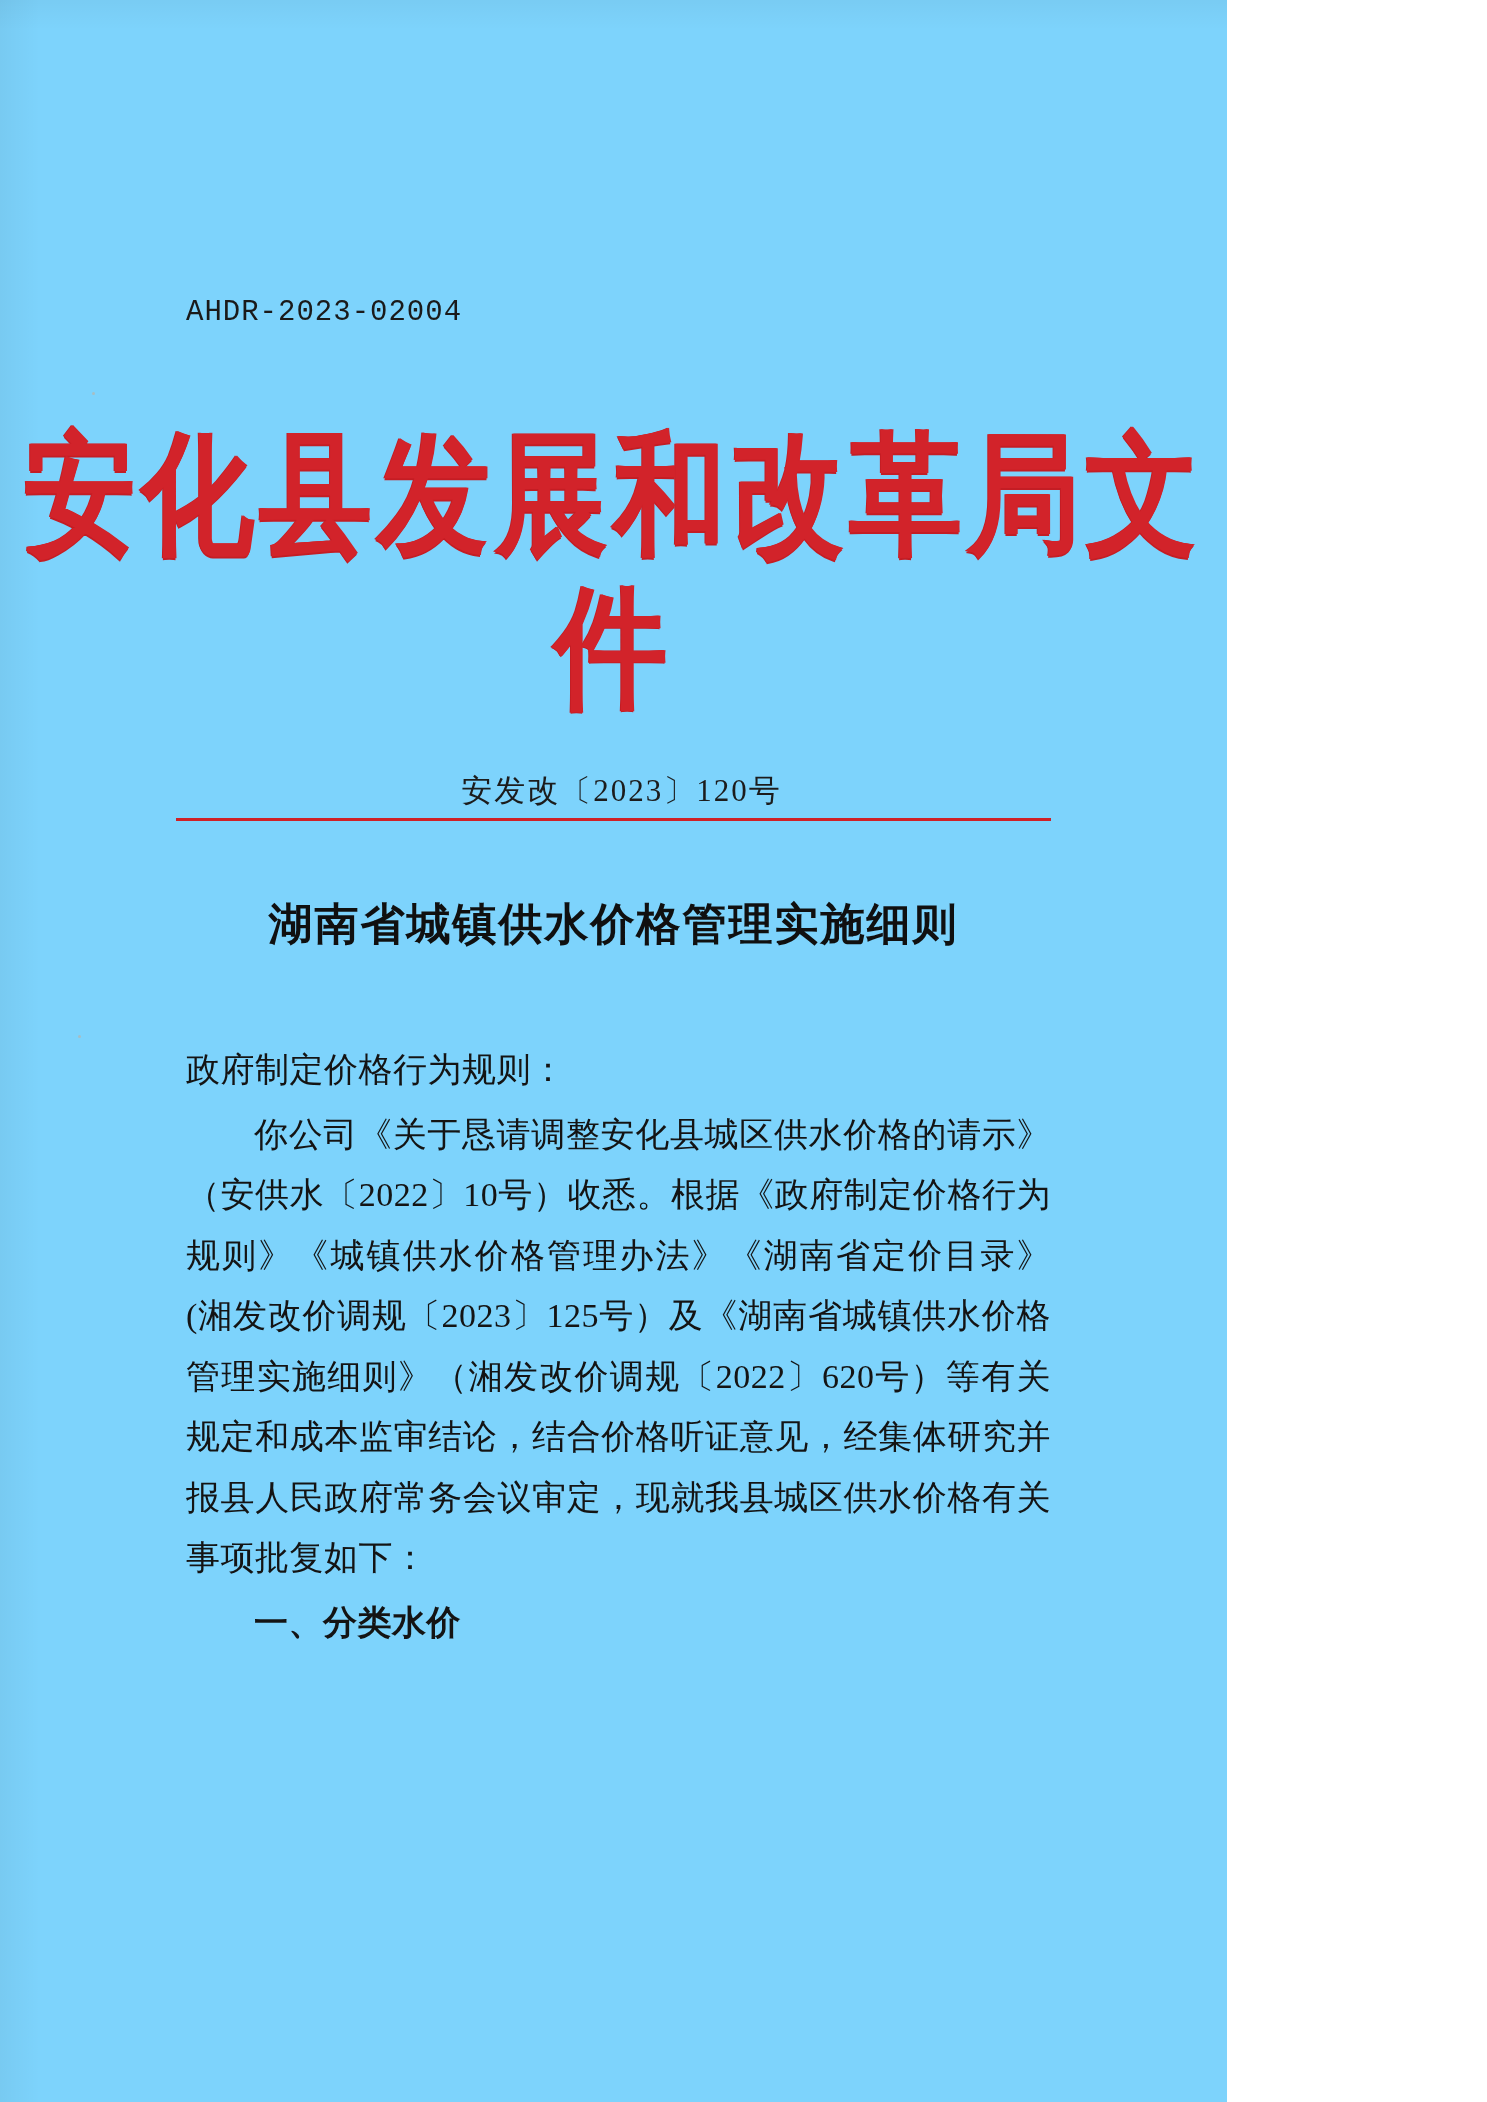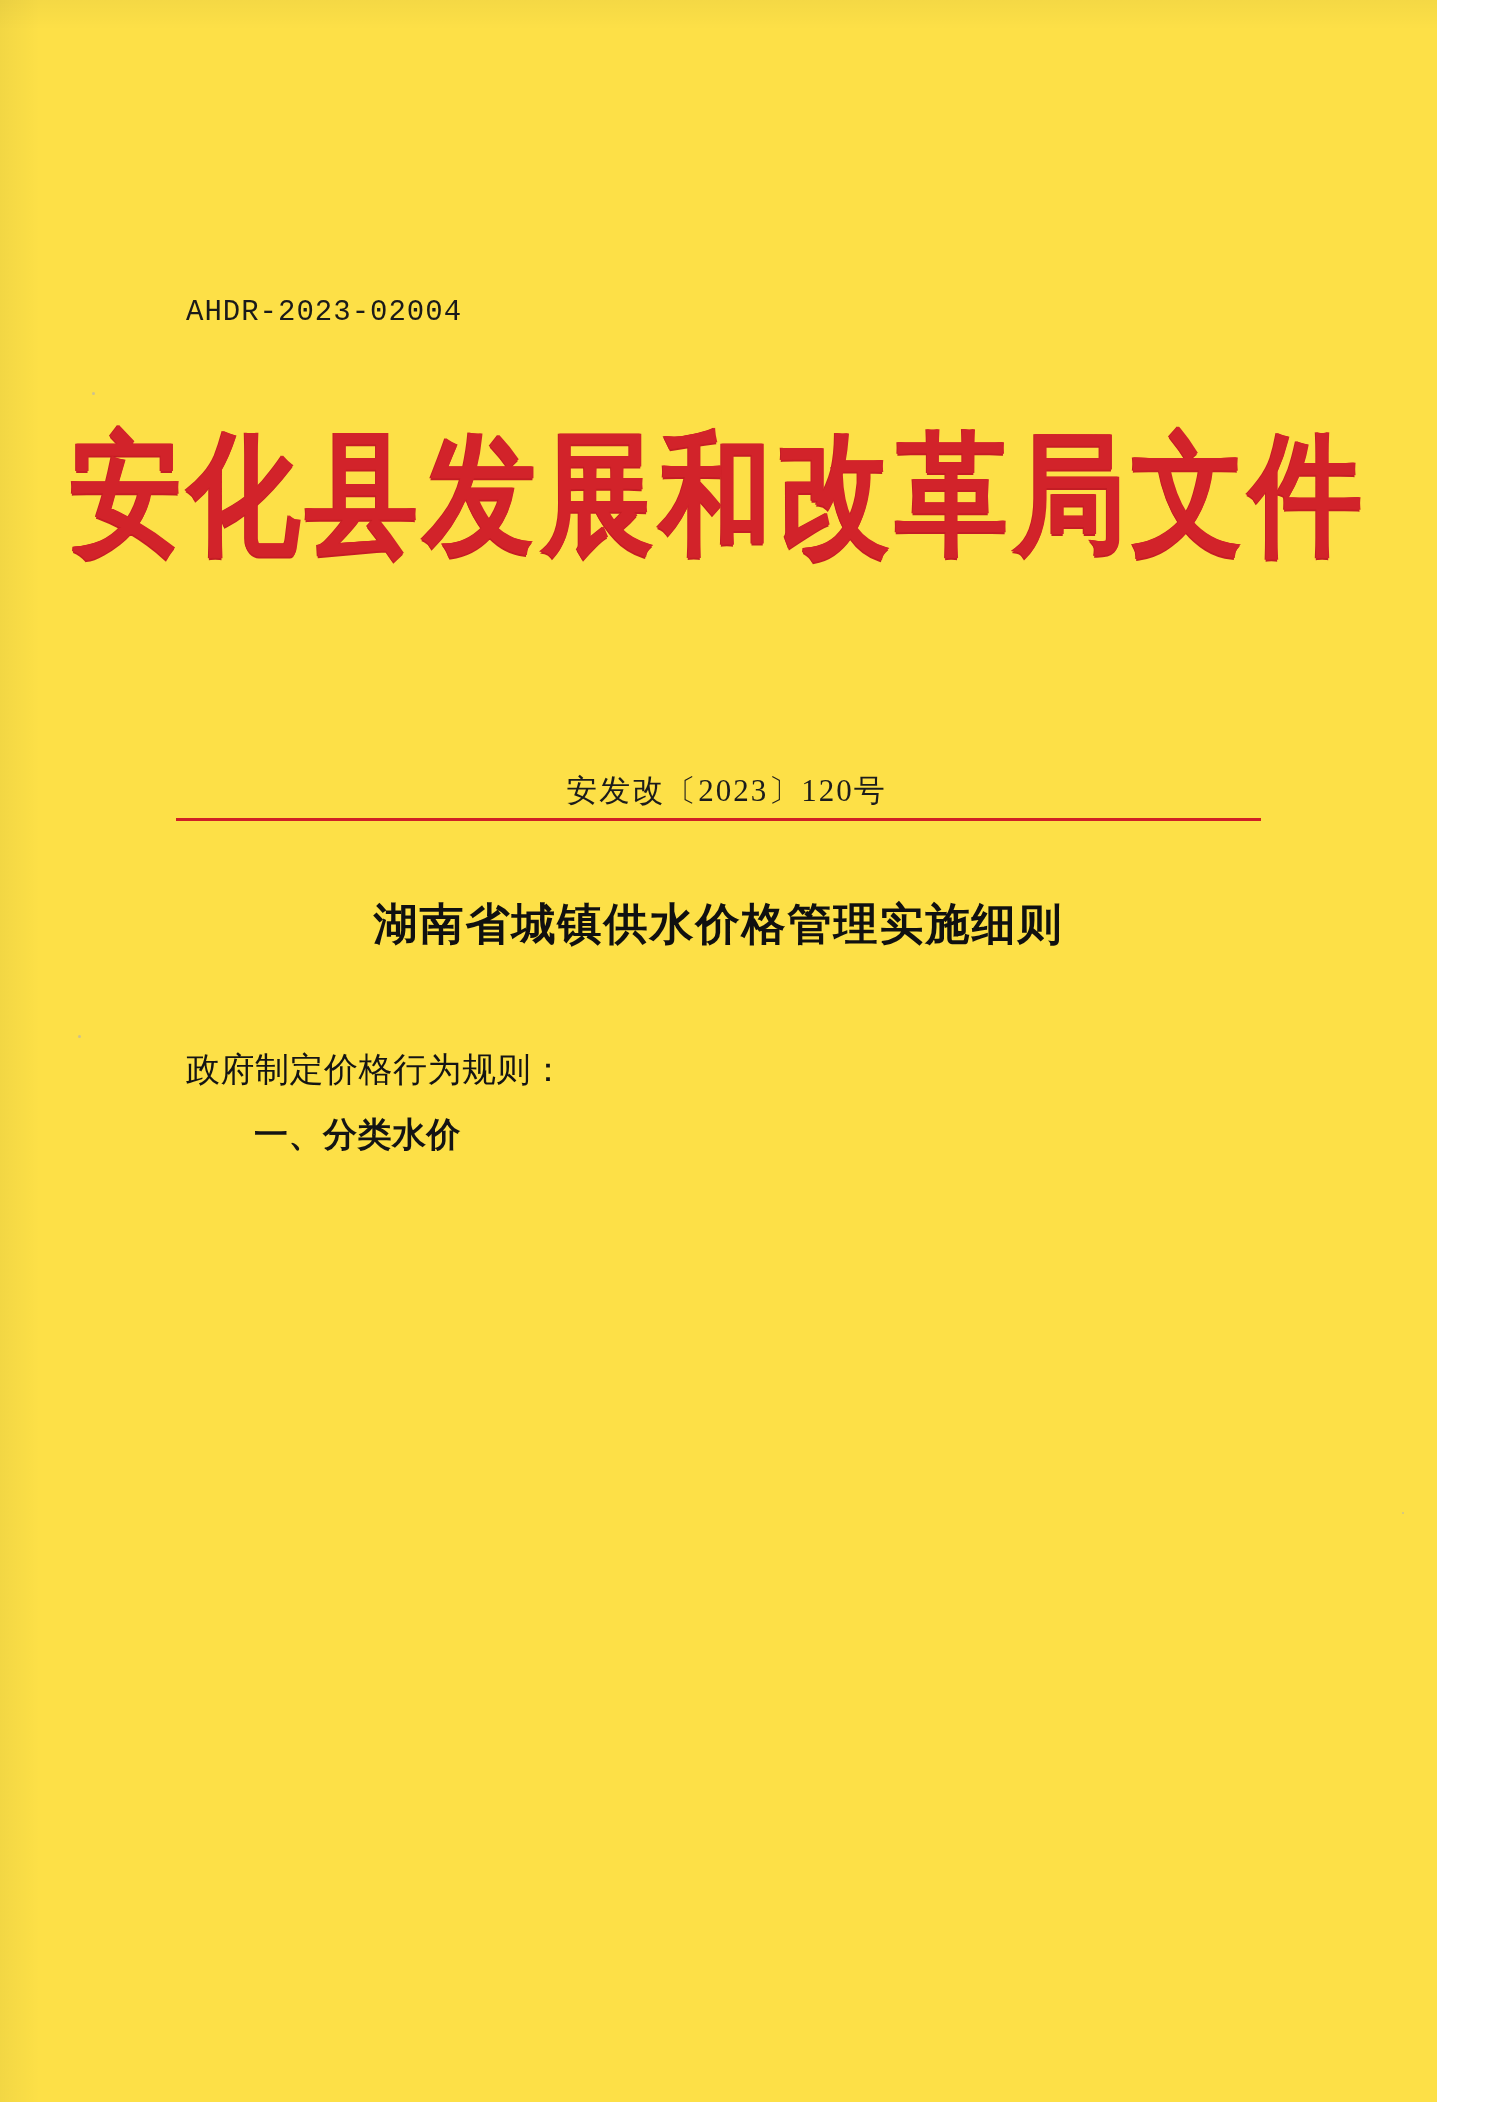--- a/index.html
+++ b/index.html
@@ -5,24 +5,25 @@
   html, body {
     margin: 0;
     padding: 0;
     background: #ffffff;
   }
   body {
     font-family: "Liberation Serif", "DejaVu Serif", serif;
   }
   .page {
     position: relative;
-    width: 1437px;
+    width: 1179px;
     height: 2102px;
-    background: #fde047;
+    background: #7dd3fc;
     overflow: hidden;
+    padding-left: 48px;
   }
   
   .scan-shade-left {
     position: absolute;
     top: 0; left: 0;
     width: 40px; height: 100%;
     background: linear-gradient(to right, rgba(0,0,0,0.045), rgba(0,0,0,0));
     pointer-events: none;
   }
   .scan-shade-top {
@@ -143,16 +144,17 @@
   <div class="masthead">安化县发展和改革局文件</div>
 
   <div class="doc-number">安发改〔2023〕120号</div>
 
   <div class="red-rule"></div>
 
   <div class="title">湖南省城镇供水价格管理实施细则</div>
 
   <div class="body-block">
     <p>政府制定价格行为规则：</p>
+    <p class="p-indent">你公司《关于恳请调整安化县城区供水价格的请示》（安供水〔2022〕10号）收悉。根据《政府制定价格行为规则》《城镇供水价格管理办法》《湖南省定价目录》(湘发改价调规〔2023〕125号）及《湖南省城镇供水价格管理实施细则》（湘发改价调规〔2022〕620号）等有关规定和成本监审结论，结合价格听证意见，经集体研究并报县人民政府常务会议审定，现就我县城区供水价格有关事项批复如下：</p>
     <p class="p-heading">一、分类水价</p>
   </div>
 
 </div>
 
 </body></html>

